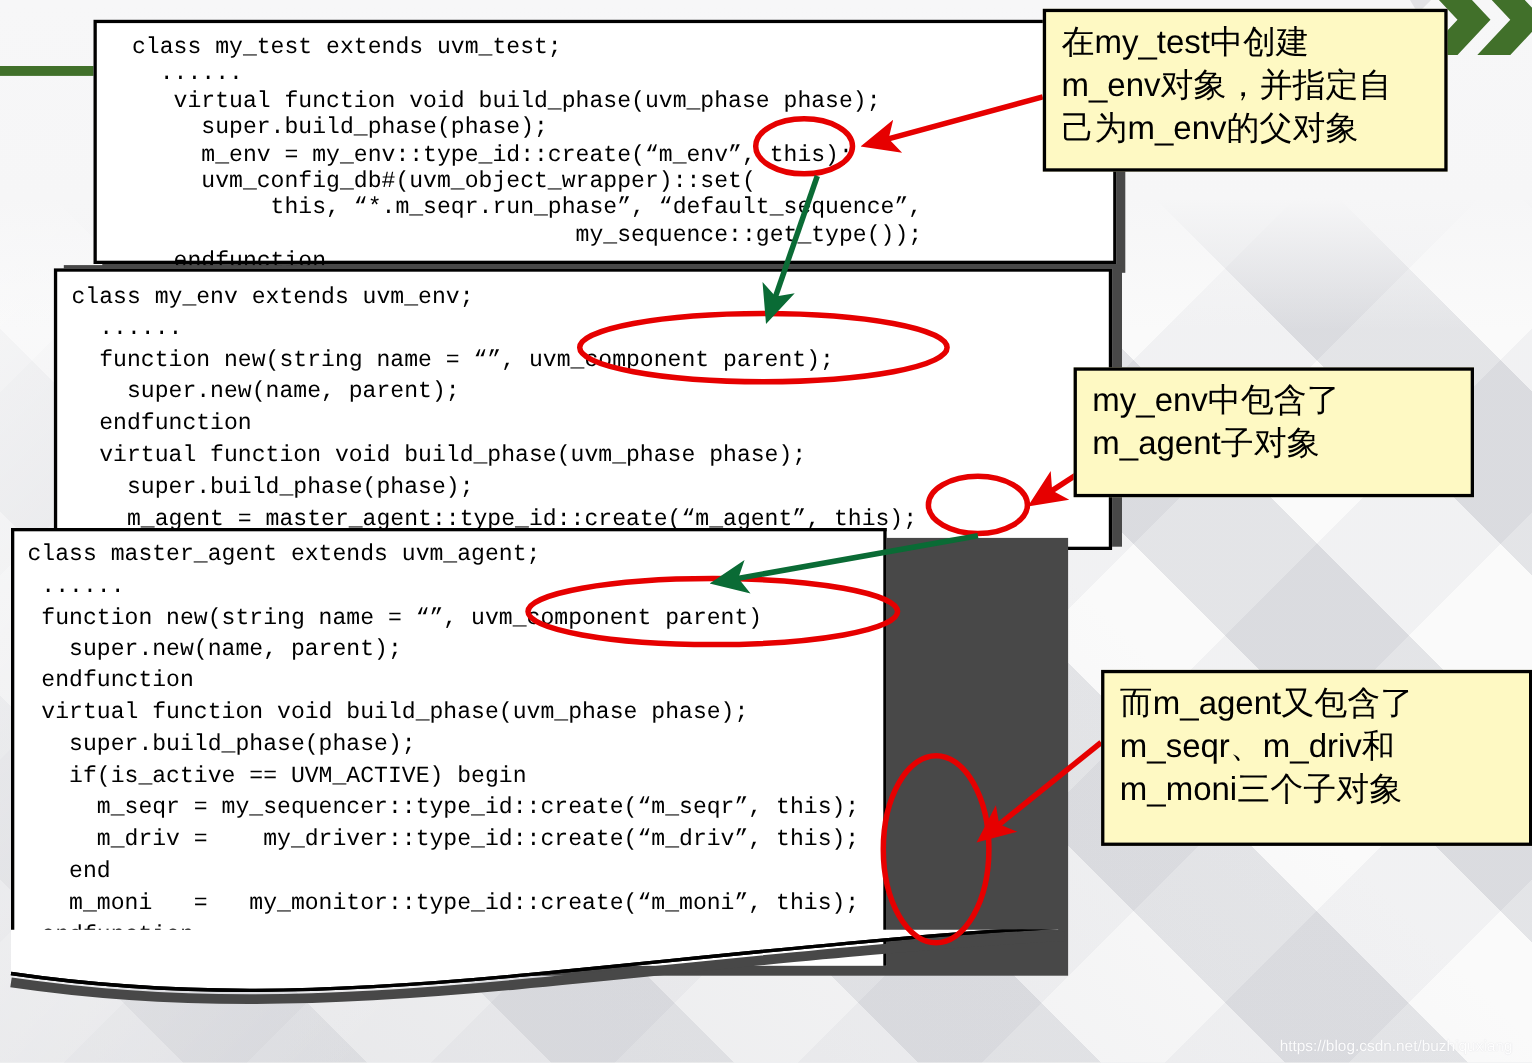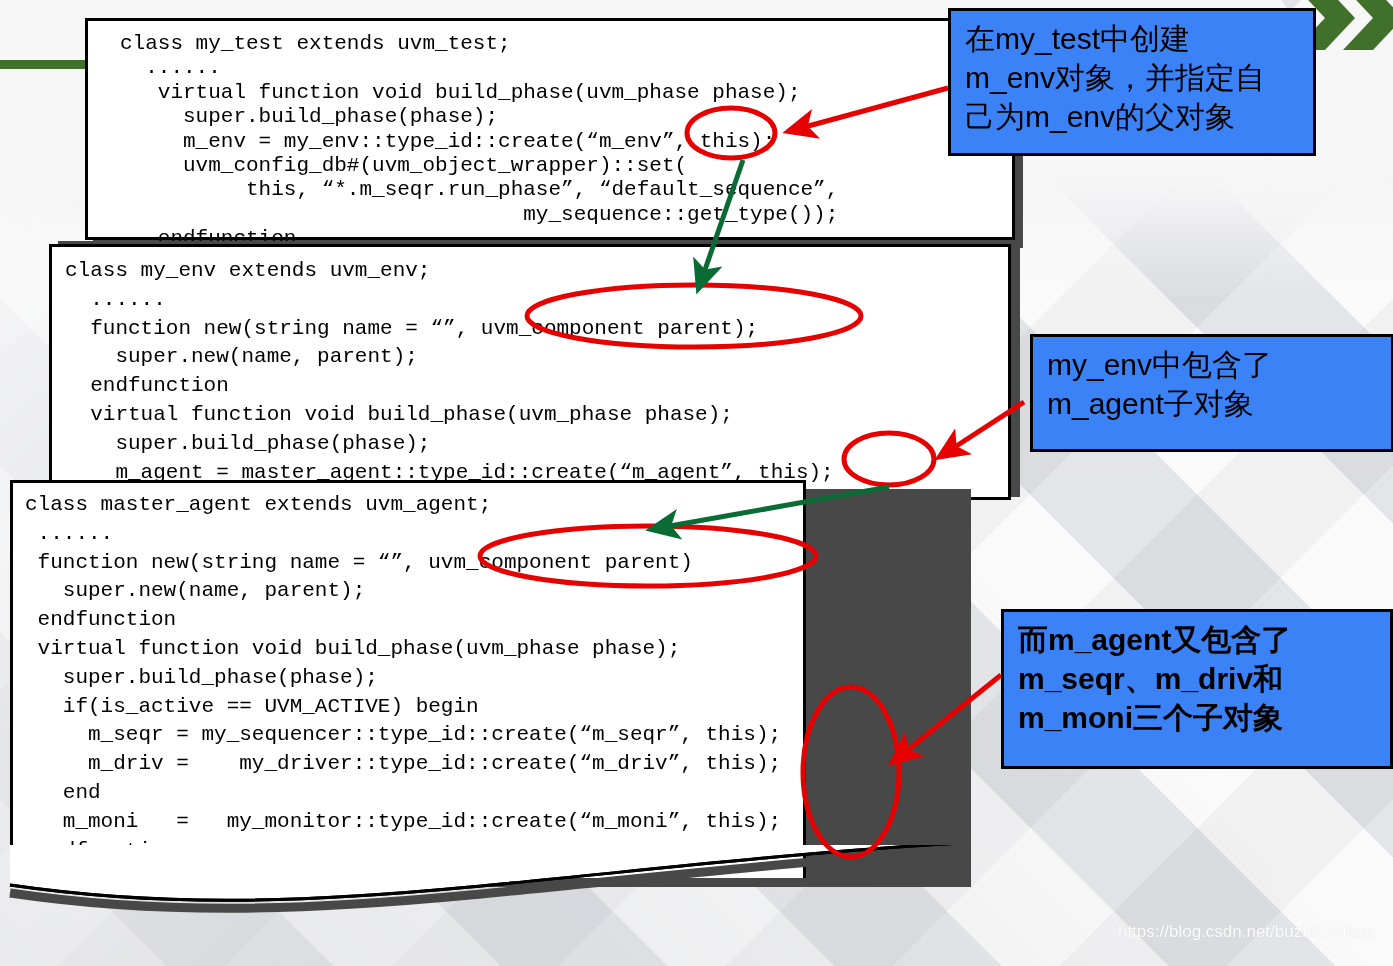--- a/index.html
+++ b/index.html
@@ -108,53 +108,53 @@
     top: 845px;
     width: 1000px;
     height: 70px;
     z-index: 8;
     pointer-events: none;
   }
 
   
   .callout {
     position: absolute;
-    background: #3b82f6;
+    background: #fef9c3;
     border: 3px solid #000000;
     box-sizing: border-box;
     z-index: 12;
     color: #000000;
     font-family: "Liberation Sans", sans-serif;
     font-size: 30px;
     line-height: 39px;
     letter-spacing: 0px;
     padding: 8px 10px 6px 14px;
     white-space: pre-line;
   }
   #callout-1 { left: 948px; top: 8px;   width: 368px;  height: 148px; }
-  #callout-2 { left: 1030px; top: 334px; width: 364px;  height: 118px; }
-  #callout-3 { left: 1001px; top: 609px; width: 392px;  height: 160px; font-weight: bold; }
+  #callout-2 { left: 976px; top: 334px; width: 364px;  height: 118px; }
+  #callout-3 { left: 1001px; top: 609px; width: 392px;  height: 160px; }
 
   
   #annotations {
     position: absolute;
     inset: 0;
     z-index: 11;
     pointer-events: none;
   }
 
   
   #watermark {
     position: absolute;
     right: 18px;
-    bottom: 24px;
+    bottom: 8px;
     z-index: 20;
     color: #ffffff;
     opacity: 0.92;
-    font-size: 17px;
+    font-size: 14px;
     font-family: "Liberation Sans", sans-serif;
     text-shadow: 0 0 1px rgba(180,180,190,0.6);
   }
 </style>
 </head>
 <body>
 
 <div id="slide-bg"></div>
 <div id="slide-bg-top"></div>
 

